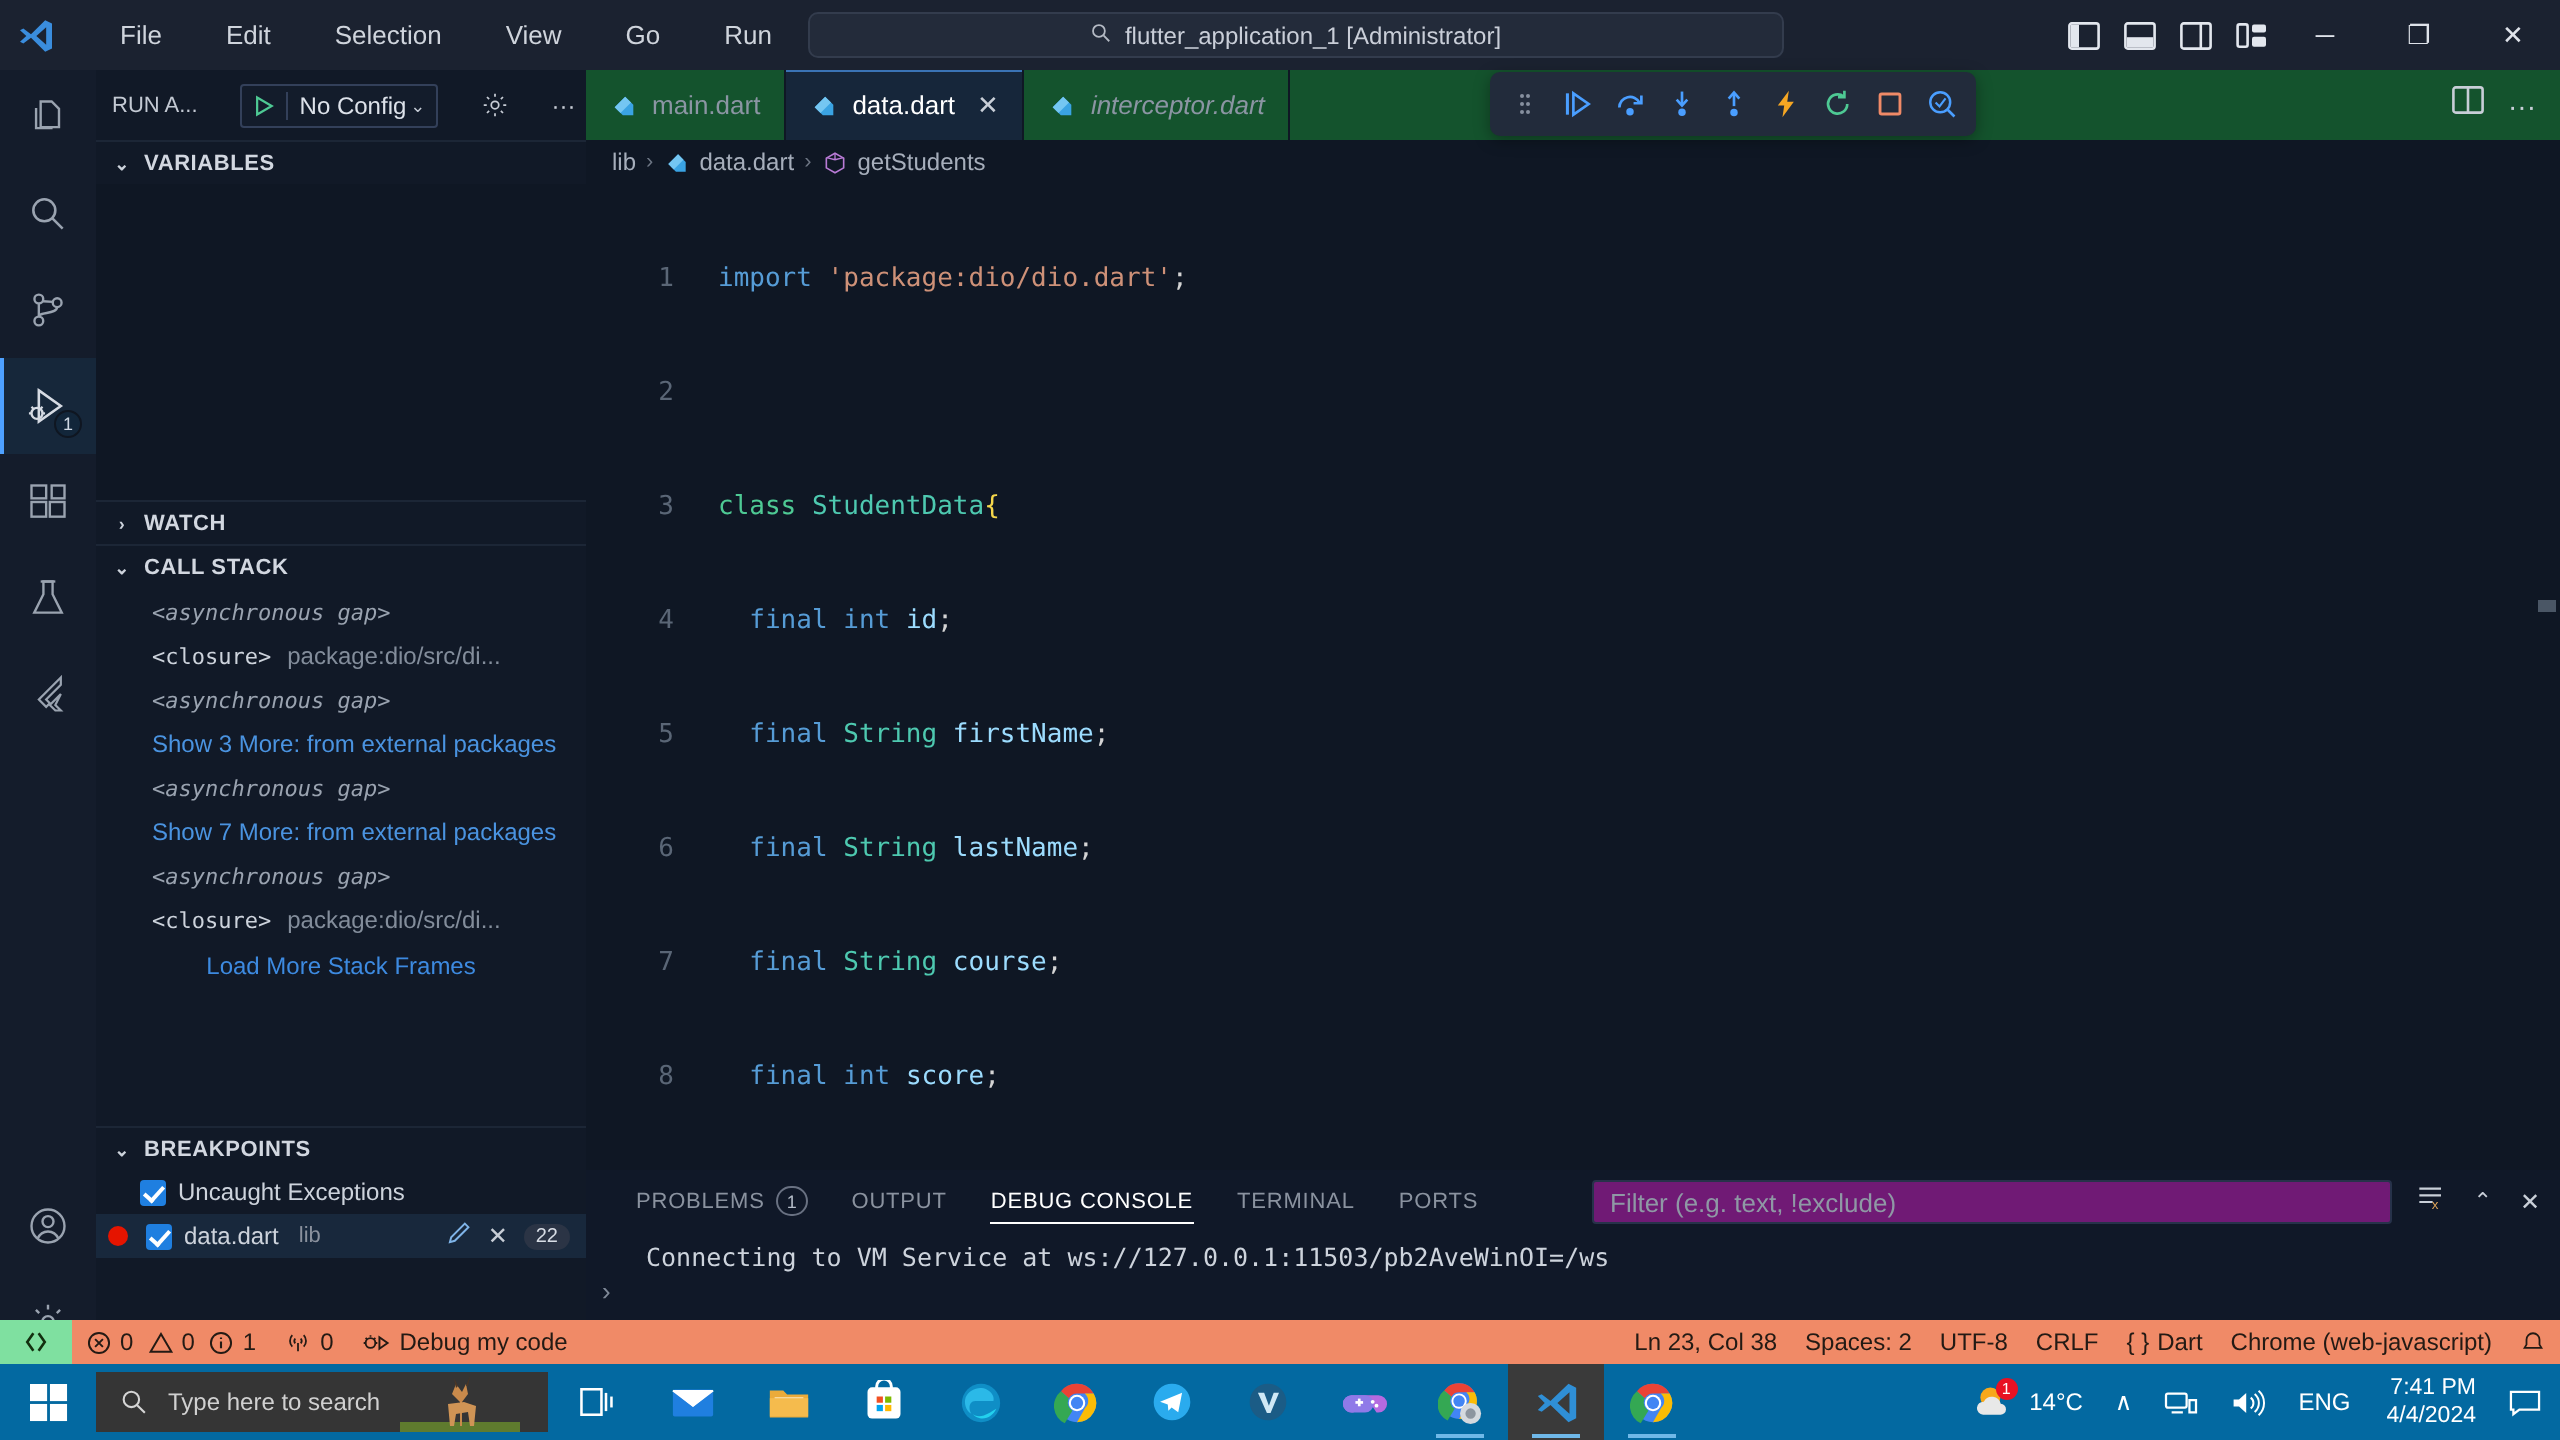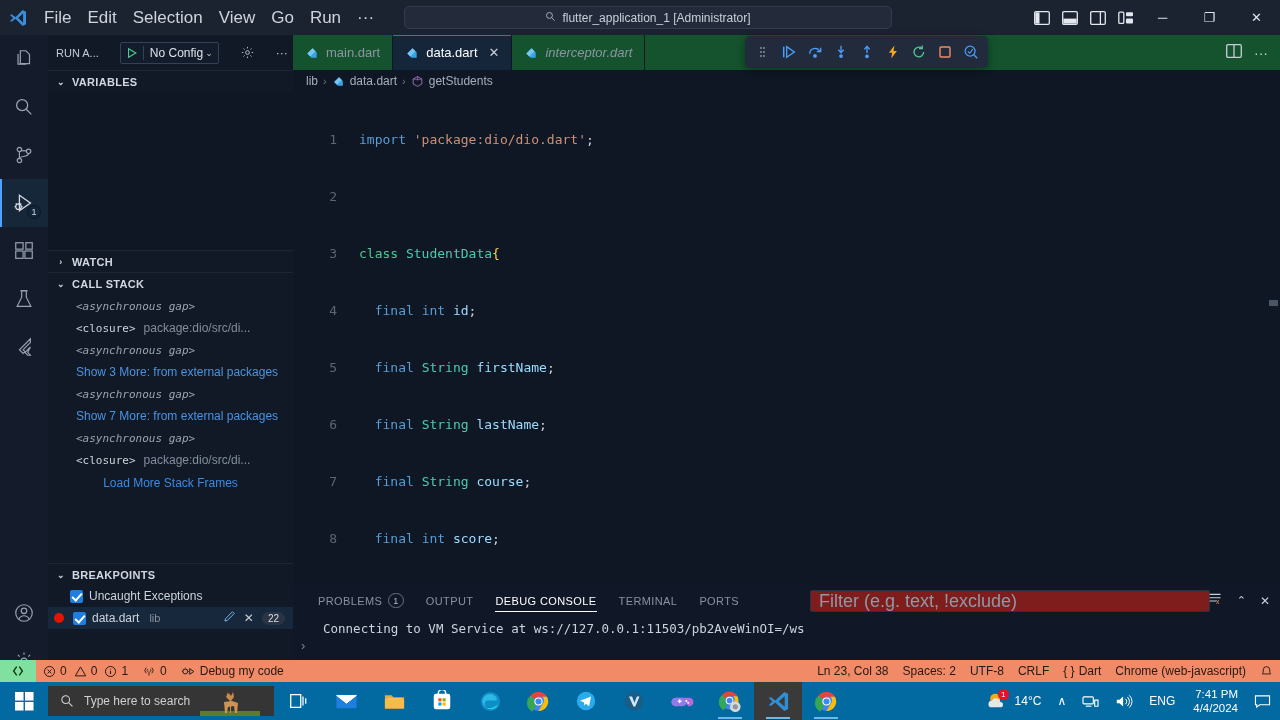--- a/index.html
+++ b/index.html
@@ -13,22 +13,22 @@
   .app { position: relative; width: 1280px; height: 720px; }
 
   
   .titlebar {
     position: absolute; top: 0; left: 0; width: 1280px; height: 35px;
     background: #1b2230; display: flex; align-items: center;
   }
   .vscode-logo { width: 36px; height: 35px; display: flex; align-items: center; justify-content: center; }
   .menu { display: flex; align-items: center; height: 35px; }
   .menu-item {
-    padding: 3px 8px; font-size: 17px; color: #cfd4dc; line-height: 18px;
-    border-radius: 3px; cursor: default; white-space: nowrap;
+    padding: 3px 8px; font-size: 13px; color: #cfd4dc; line-height: 18px;
+    border-radius: 3px; cursor: default; white-space: nowrap; margin-left: 16px;
   }
   .navbtns { display: flex; align-items: center; gap: 16px; margin-left: 26px; }
   .navbtn { font-size: 17px; color: #d4d8e0; line-height: 14px; }
   .navbtn.dim { color: #5e6675; }
   .cmdcenter {
     position: absolute; left: 404px; top: 6px; width: 488px; height: 23px;
     background: #232b3a; border: 1px solid #333c4d; border-radius: 5px;
     display: flex; align-items: center; justify-content: center; gap: 6px;
     font-size: 12px; color: #c9ced8;
   }
@@ -168,23 +168,23 @@
   .ptab.active { color: #ffffff; }
   .ptab.active::after {
     content:''; position:absolute; left:11px; right:11px; bottom:4px; height:1px; background:#ffffff;
   }
   .pbadge {
     border: 1px solid #697182; border-radius: 8px; min-width: 15px; height: 15px;
     display: inline-flex; align-items: center; justify-content: center; font-size: 9px; color: #b4bcc8;
     padding: 0 4px;
   }
   .filterbox {
-    position: absolute; left: 517px; top: 5px; width: 400px; height: 22px; background: #7f1d1d;
+    position: absolute; left: 503px; top: 5px; width: 400px; height: 22px; background: #701a75;
     border: 1px solid #27324a; border-radius: 2px; display: flex; align-items: center; padding-left: 8px;
-    font-size: 18px; color: #8f98a5;
+    font-size: 13px; color: #8f98a5;
   }
   .panel-actions { position: absolute; right: 10px; top: 0; height: 31px; display: flex; align-items: center; gap: 14px; color: #c9cfd8; }
   .console-line {
     font-family: "DejaVu Sans Mono", monospace; font-size: 12.5px; color: #cdd3dc;
     padding: 4px 0 0 30px; line-height: 18px;
   }
   .console-prompt { padding-left: 8px; color: #7f8897; font-size: 13px; line-height: 16px; }
 
   
   .statusbar {

